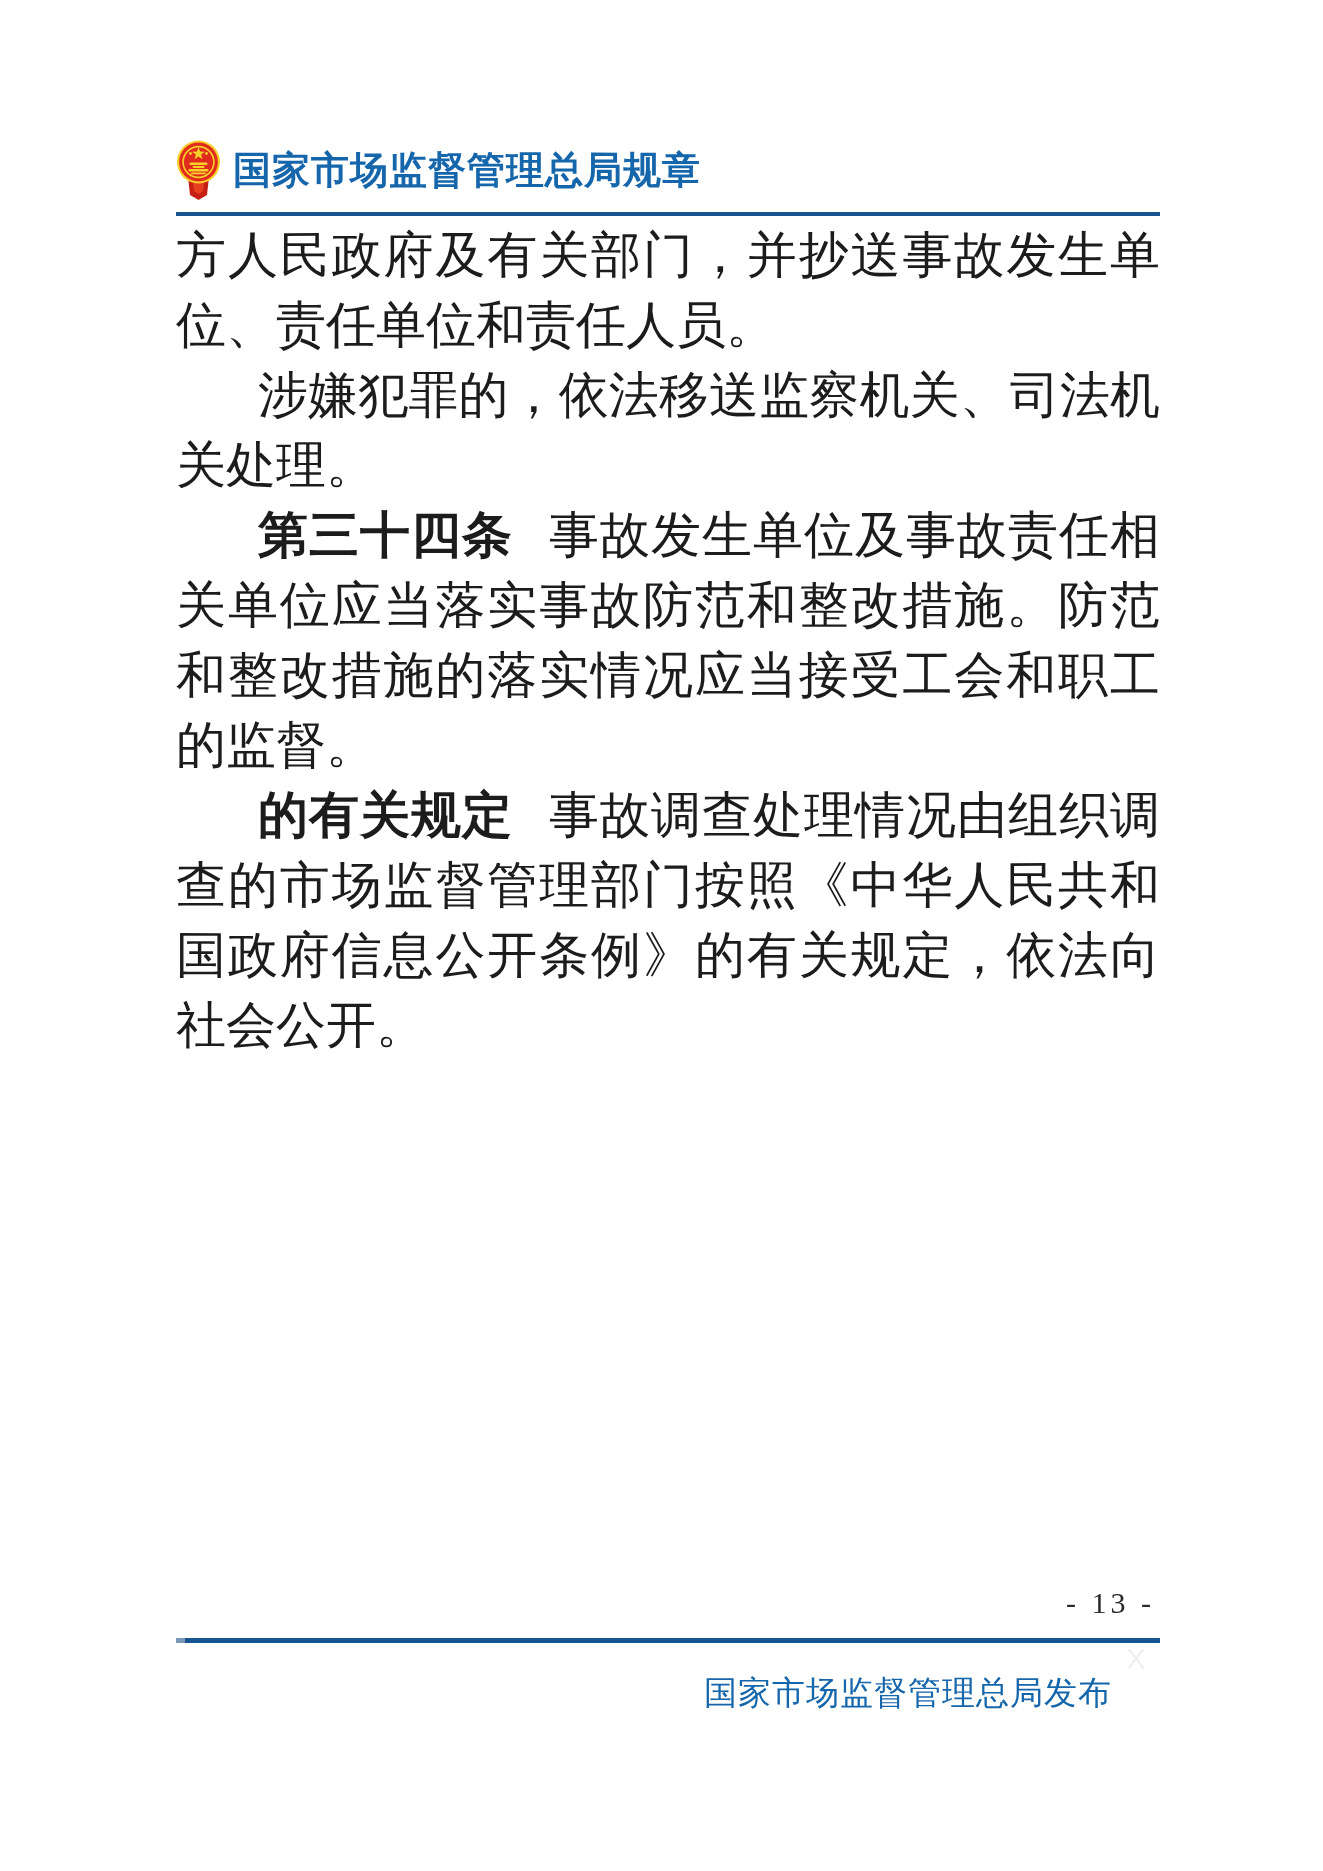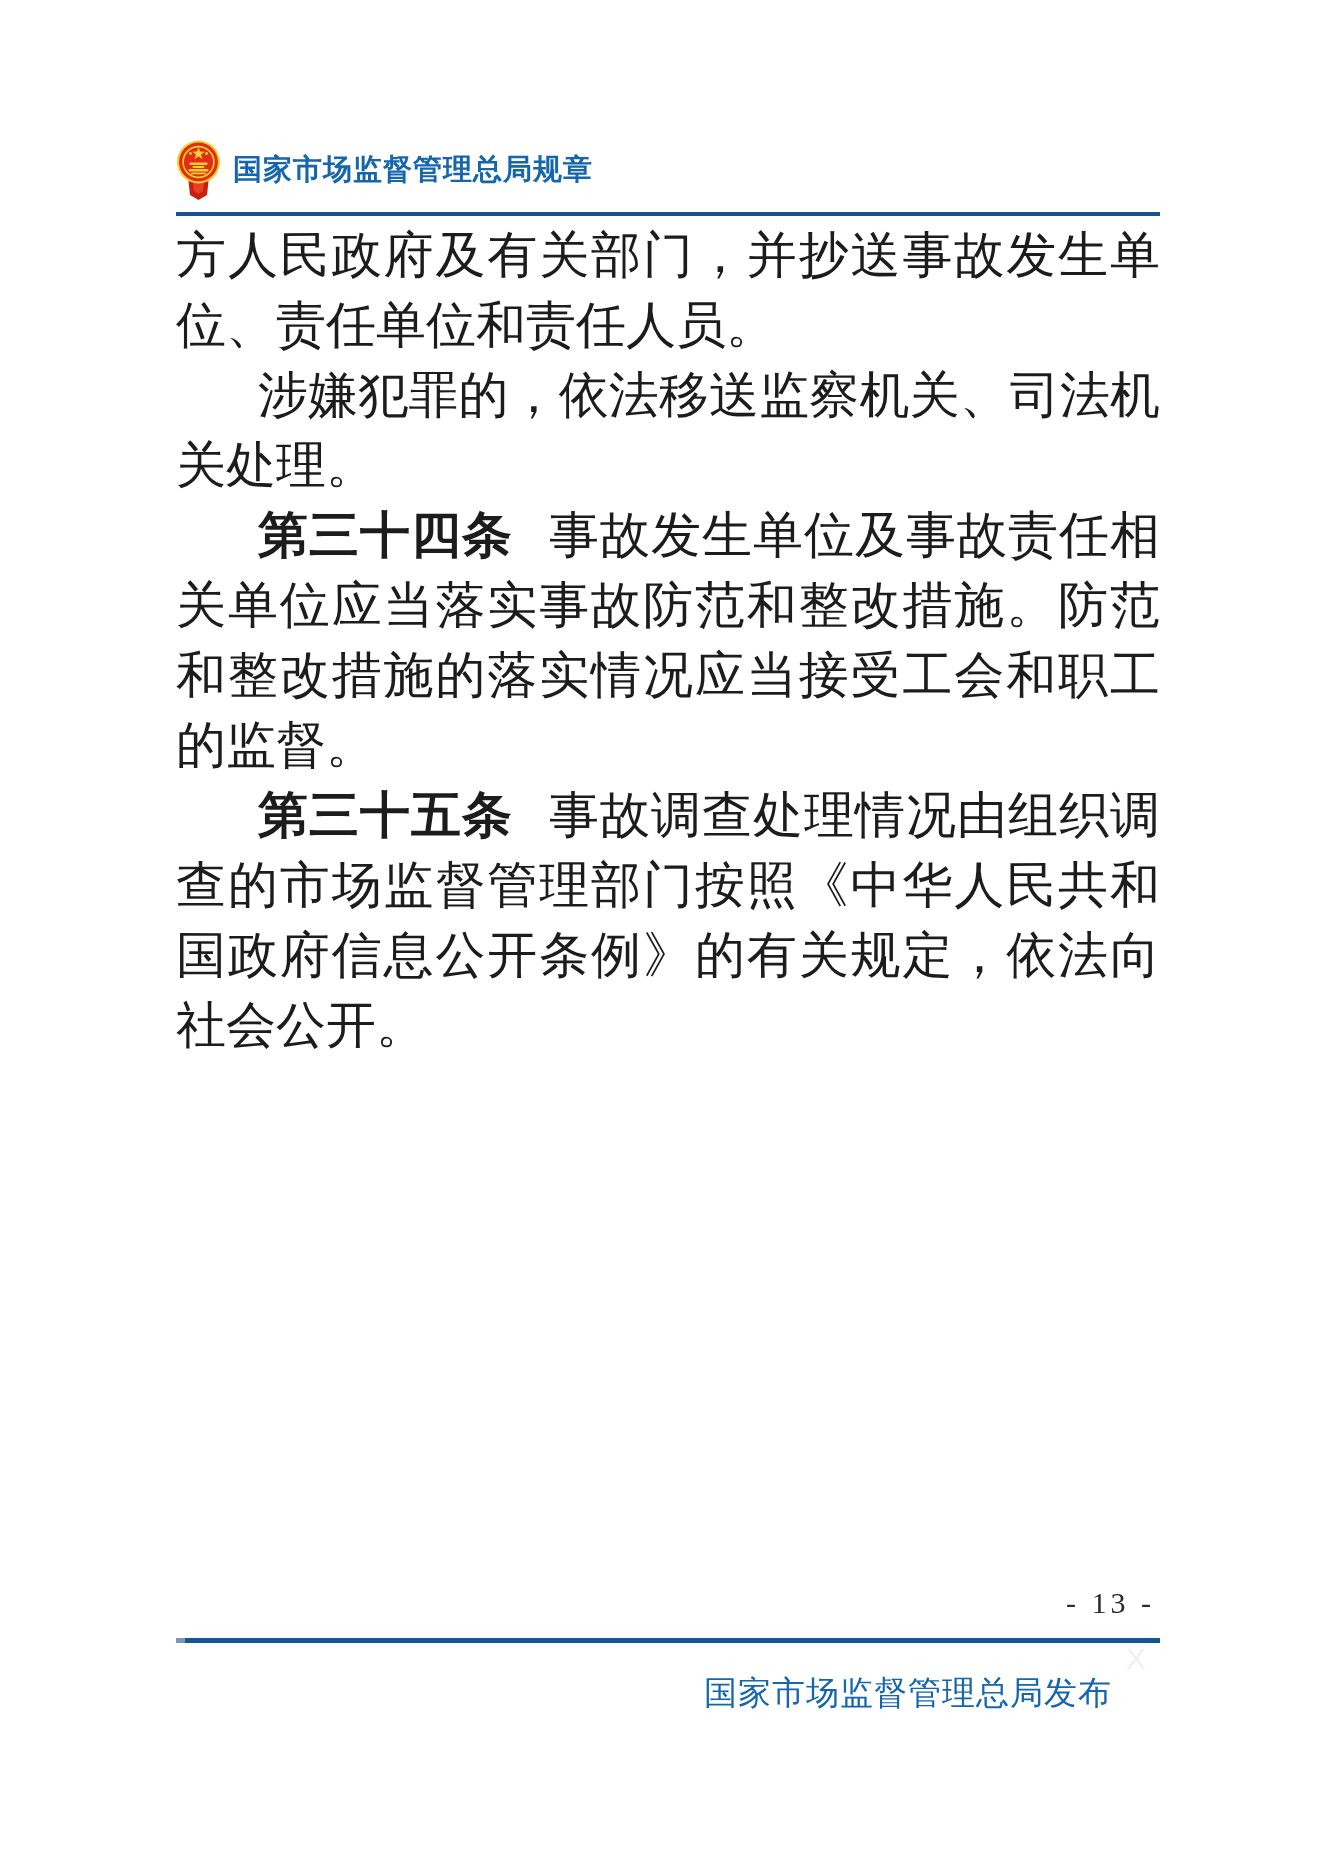--- a/index.html
+++ b/index.html
@@ -12,21 +12,21 @@
   }
   
   .header-row{
     position:absolute;left:176px;top:138px;height:64px;
     display:flex;align-items:center;gap:12px;
   }
   .emblem{width:45px;height:62px;flex:0 0 auto;}
   .header-title{
     font-family:"Liberation Serif","DejaVu Serif",serif;
     font-weight:bold;
-    font-size:29px;
+    font-size:38px;
     letter-spacing:1px;
     color:#1666AB;
     white-space:nowrap;
   }
   .header-rule{
     position:absolute;left:176px;top:212px;
     width:984px;height:4px;background:#175590;
   }
   
   .doc-body{
@@ -100,21 +100,21 @@
     <rect x="15" y="33.5" width="15" height="1.8" rx="0.9" fill="#F7D02A"></rect>
   </svg>
   <div class="header-title">国家市场监督管理总局规章</div>
 </div>
 <div class="header-rule"></div>
 
 <div class="doc-body">
     <p class="para">方人民政府及有关部门，并抄送事故发生单位、责任单位和责任人员。</p>
     <p class="para indent">涉嫌犯罪的，依法移送监察机关、司法机关处理。</p>
     <p class="para indent"><span class="lead">第三十四条</span>事故发生单位及事故责任相关单位应当落实事故防范和整改措施。防范和整改措施的落实情况应当接受工会和职工的监督。</p>
-    <p class="para indent"><span class="lead">第三十五条</span>事故调查处理情况由组织调查的市场监督管理部门按照《中华人民共和国政府信息公开条例》的有关规定，依法向社会公开。</p>
+    <p class="para indent"><span class="lead">的有关规定</span>事故调查处理情况由组织调查的市场监督管理部门按照《中华人民共和国政府信息公开条例》的有关规定，依法向社会公开。</p>
   </div>
 
 <div class="page-number">- 13 -</div>
 <div class="footer-rule">
     <span class="cap"></span>
   </div>
 <div class="watermark-x">X</div>
 <div class="publisher">国家市场监督管理总局发布</div>
 
 </body></html>

